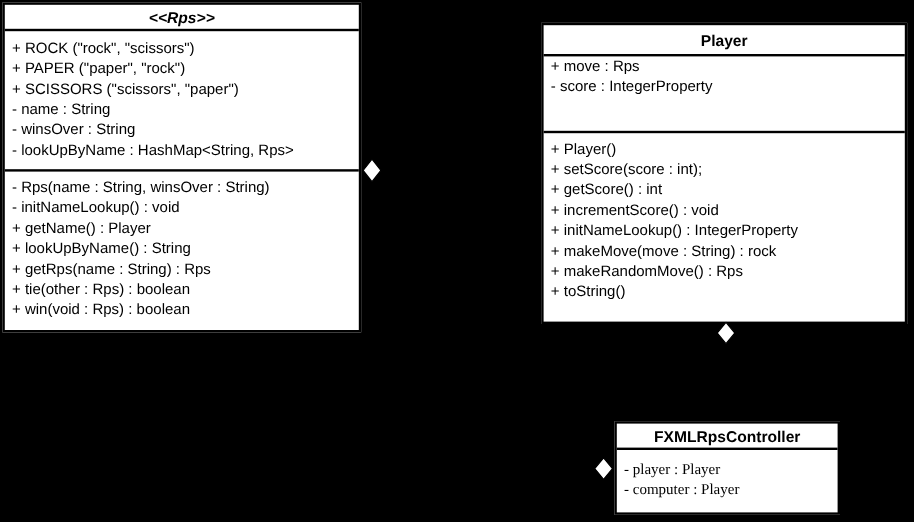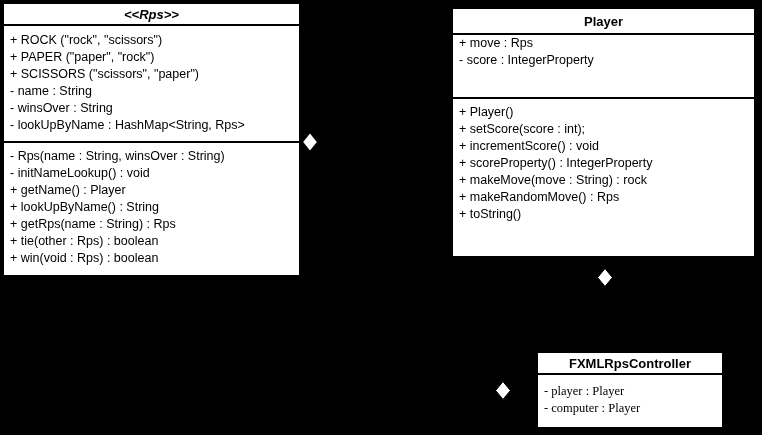--- a/index.html
+++ b/index.html
@@ -47,25 +47,25 @@
     flex: 1 1 auto;
   }
   .uml-line {
     white-space: nowrap;
   }
   
   #class-rps { left: 2px; top: 2px; width: 299px; height: 275px; }
   #class-rps .uml-title { height: 22px; font-style: italic; }
   #class-rps .attrs { height: 115px; padding-top: 6px; }
   
-  #class-player { left: 451px; top: 7px; width: 305px; height: 251px; }
+  #class-player { left: 451px; top: 19px; width: 305px; height: 251px; }
   #class-player .uml-title { height: 26px; }
   #class-player .attrs { height: 62px; padding-top: 0; }
   
-  #class-fxml { left: 512px; top: 351px; width: 188px; height: 78px; margin-left: 24px; }
+  #class-fxml { left: 512px; top: 351px; width: 188px; height: 78px; }
   #class-fxml .uml-title { height: 22px; }
   #class-fxml .attrs { flex: 1 1 auto; padding-top: 8px; font-family: Liberation Serif, serif; }
   
   .diamond {
     position: absolute;
     display: block;
   }
   #diamond-rps-right  { left: 302px; top: 132px; width: 16px; height: 20px; }
   #diamond-player-bottom { left: 597px; top: 268px; width: 16px; height: 19px; }
   #diamond-fxml-left  { left: 495px; top: 381px; width: 16px; height: 19px; }
@@ -97,22 +97,23 @@
 
 <div class="uml-box" id="class-player">
   <div class="uml-title">Player</div>
   <div class="uml-section attrs">
       <div class="uml-line">+ move : Rps</div>
       <div class="uml-line">- score : IntegerProperty</div>
     </div>
   <div class="uml-section methods">
       <div class="uml-line">+ Player()</div>
       <div class="uml-line">+ setScore(score : int);</div>
+      <div class="uml-line">+ getScore() : int</div>
       <div class="uml-line">+ incrementScore() : void</div>
-      <div class="uml-line">+ scoreProperty() : IntegerProperty</div>
+      <div class="uml-line">+ initNameLookup() : IntegerProperty</div>
       <div class="uml-line">+ makeMove(move : String) : rock</div>
       <div class="uml-line">+ makeRandomMove() : Rps</div>
       <div class="uml-line">+ toString()</div>
     </div>
 </div>
 
 <div class="uml-box" id="class-fxml">
   <div class="uml-title">FXMLRpsController</div>
   <div class="uml-section attrs">
       <div class="uml-line">- player : Player</div>

